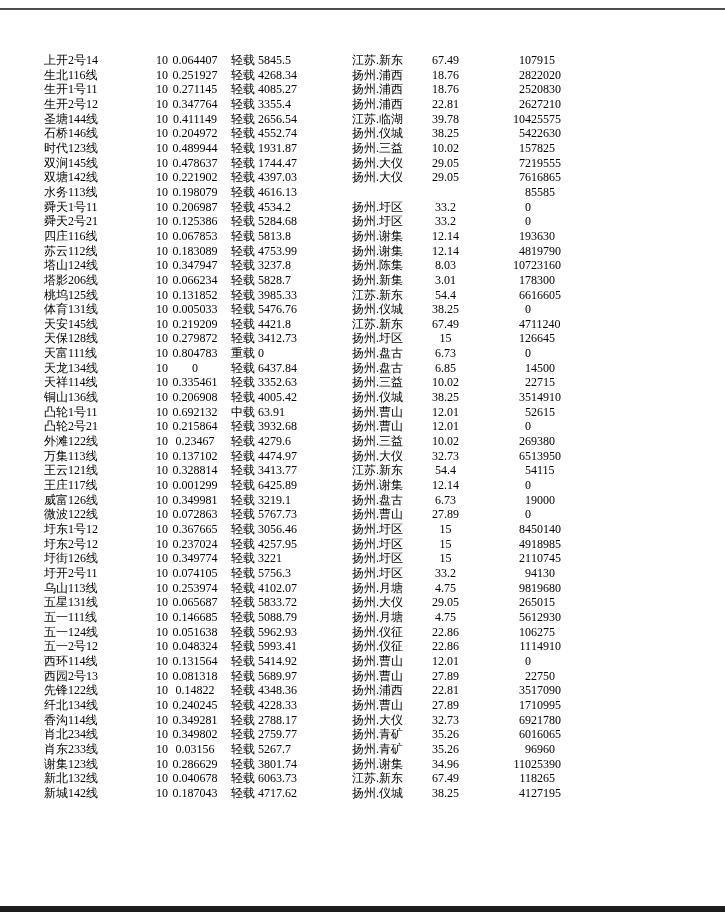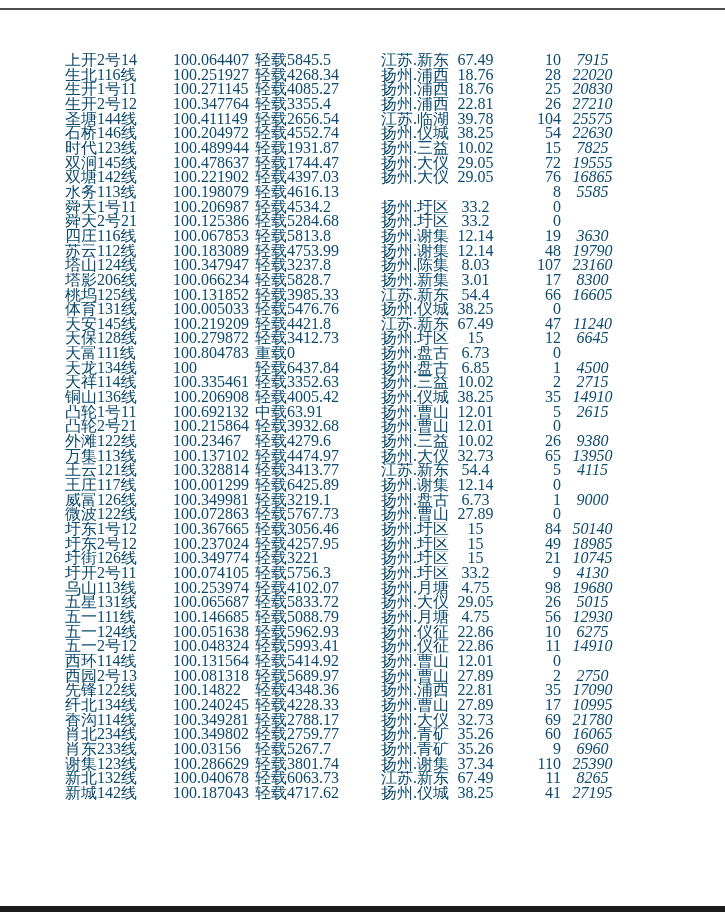--- a/index.html
+++ b/index.html
@@ -26,45 +26,45 @@
     position: absolute;
     left: 0;
     bottom: 0;
     width: 725px;
     height: 6px;
     background: #1c1c1c;
   }
   table.line-table {
     position: absolute;
     top: 53px;
-    left: 65px;
+    left: 44px;
     border-collapse: collapse;
     table-layout: fixed;
-    font-size: 16px;
-    color: #0c4a6e;
+    font-size: 12px;
+    color: #000000;
     letter-spacing: 0;
   }
   table.line-table td {
     box-sizing: border-box;
     padding: 0;
     height: 14.65px;
     line-height: 14.65px;
     white-space: nowrap;
     overflow: hidden;
     font-variant-numeric: tabular-nums;
   }
   table.line-table td:nth-child(1) { width: 76px; text-align: left; }
   table.line-table td:nth-child(2) { width: 48px; text-align: right; }
-  table.line-table td:nth-child(3) { width: 54px; text-align: left; }
+  table.line-table td:nth-child(3) { width: 54px; text-align: center; }
   table.line-table td:nth-child(4) { width: 36px; text-align: center; padding-left: 6px; }
   table.line-table td:nth-child(5) { width: 73px; }
-  table.line-table td:nth-child(6) { width: 88px; text-align: center; padding-left: 21px; }
+  table.line-table td:nth-child(6) { width: 88px; text-align: left; padding-left: 21px; }
   table.line-table td:nth-child(7) { width: 53px; text-align: center; }
   table.line-table td:nth-child(8) { width: 59px; text-align: right; }
-  table.line-table td:nth-child(9) { width: 63px; text-align: center; font-style: italic; }
+  table.line-table td:nth-child(9) { width: 63px; text-align: left; }
 </style>
 </head>
 <body>
 
 <div class="top-rule"></div>
 
 <table class="line-table">
   <tbody>
       <tr>
         <td>上开2号14</td>
@@ -594,21 +594,21 @@
         <td>9</td>
         <td>6960</td>
       </tr>
       <tr>
         <td>谢集123线</td>
         <td>10</td>
         <td>0.286629</td>
         <td>轻载</td>
         <td>3801.74</td>
         <td>扬州.谢集</td>
-        <td>37.34</td>
+        <td>34.96</td>
         <td>110</td>
         <td>25390</td>
       </tr>
       <tr>
         <td>新北132线</td>
         <td>10</td>
         <td>0.040678</td>
         <td>轻载</td>
         <td>6063.73</td>
         <td>江苏.新东</td>

